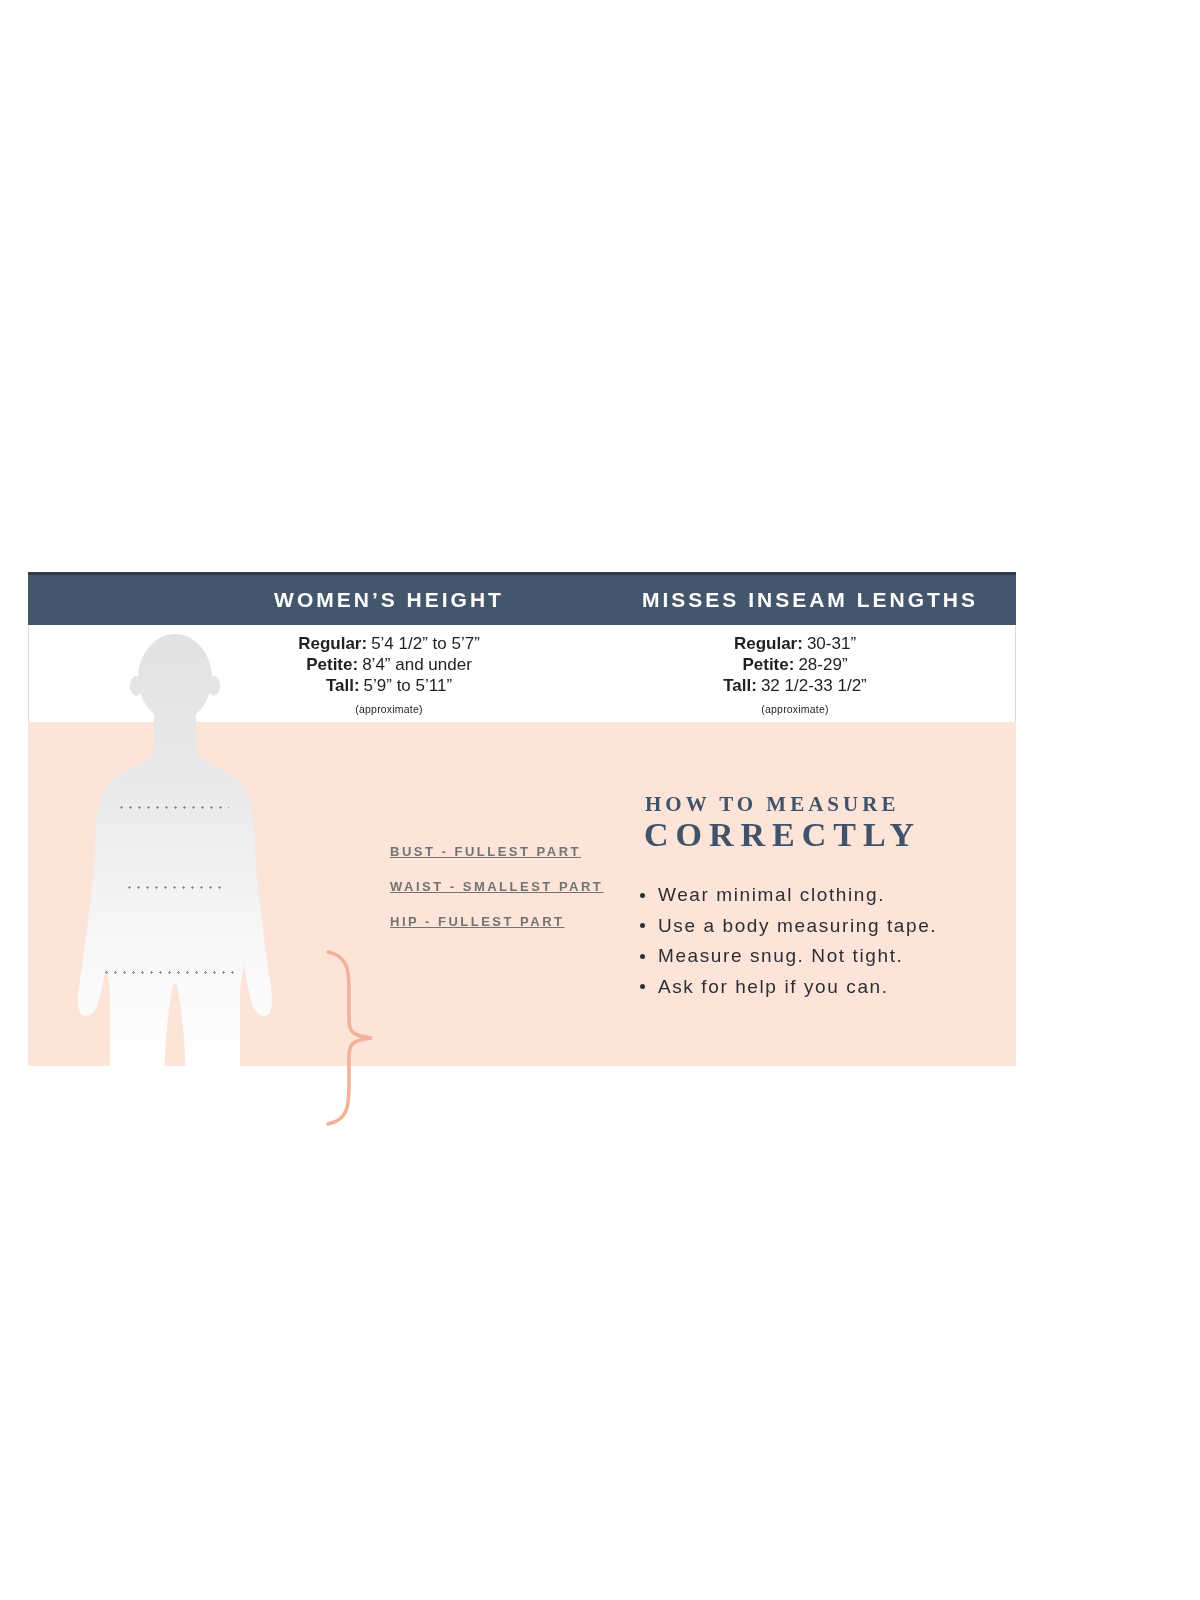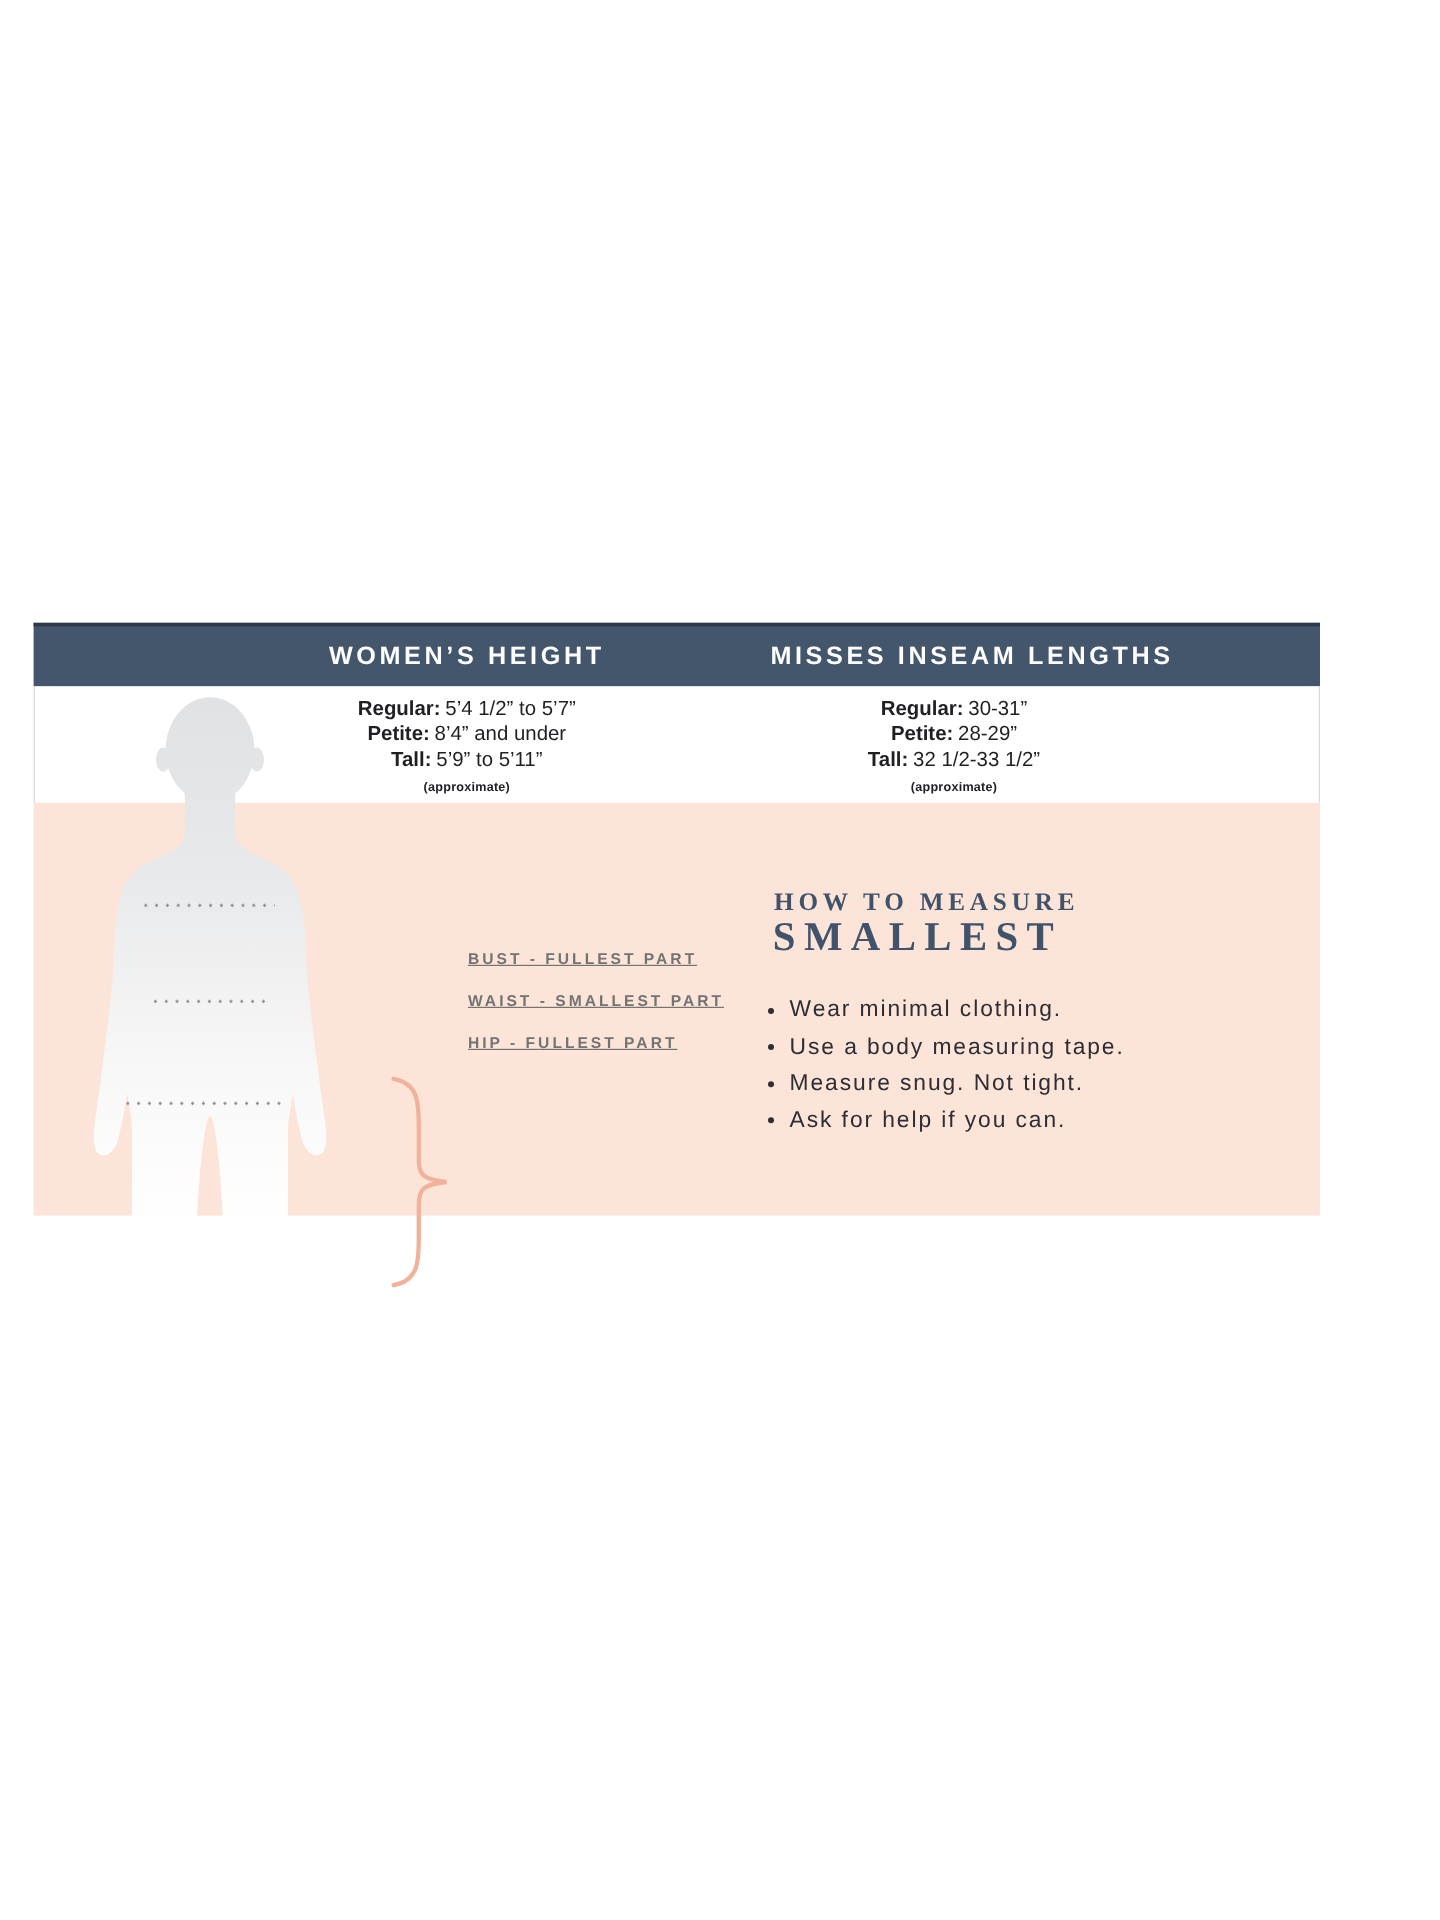--- a/index.html
+++ b/index.html
@@ -2,21 +2,21 @@
 <html><head>
 <meta charset="utf-8">
 <style>
   html,body { margin:0; padding:0; }
   body {
     width:1200px; height:1600px; position:relative;
     background:#ffffff;
     font-family:"Liberation Sans", sans-serif;
   }
   .guide {
-    position:absolute; left:28px; top:519px; width:1072px; height:499px;
+    position:absolute; left:28px; top:572px; width:988px; height:499px;
   }
   
   .bar {
     position:relative; height:50px; border-top:3px solid #2d3b4c;
     background:#44566b;
   }
   .bar-title {
     position:absolute; top:0; transform:translateX(-50%);
     line-height:50px; color:#fdfdfd; font-size:21px; font-weight:bold;
     letter-spacing:3px; white-space:nowrap;
@@ -28,21 +28,21 @@
     position:relative; height:97px; background:#ffffff;
     border-left:1px solid #d9d9d9; border-right:1px solid #d9d9d9;
   }
   .info-col {
     position:absolute; top:8px; width:360px; text-align:center;
     color:#1f1f24; font-size:17px; line-height:21px;
   }
   .info-col.left  { left:180px;text-align:center; }
   .info-col.right { left:586px; }
   .info-row b { font-weight:bold; margin-right:4px; }
-  .note { font-size:10.5px; font-weight:700; margin-top:3px; letter-spacing:0.2px; }
+  .note { font-size:10.5px; font-weight:400; margin-top:3px; letter-spacing:0.2px; }
   
   .pink {
     position:relative; height:344px; background:#fce5d8;
   }
   .meas-label {
     position:absolute; left:362px; white-space:nowrap;
     color:#737373; font-size:13px; font-weight:600; letter-spacing:2.5px;text-decoration:underline;
   }
   .h1-serif {
     position:absolute; left:617px; top:72px; white-space:nowrap;
@@ -118,21 +118,21 @@
 
     <svg class="brace" width="58" height="180" viewBox="0 0 58 180">
       <path d="M8,4 C30,8 29,26 29,48 L29,72 C29,84 33,88 52,90 C33,92 29,96 29,108 L29,132 C29,154 30,172 8,176" fill="none" stroke="#f1b29c" stroke-width="3.6" stroke-linecap="round"></path>
     </svg>
 
     <div class="meas-label" style="top:122px;">BUST - FULLEST PART</div>
     <div class="meas-label" style="top:157px;">WAIST - SMALLEST PART</div>
     <div class="meas-label" style="top:192px;text-align:center;">HIP - FULLEST PART</div>
 
     <div class="h1-serif">HOW TO MEASURE</div>
-    <div class="h2-serif">SMALLEST</div>
+    <div class="h2-serif">CORRECTLY</div>
 
     <ul class="bullets">
       <li>Wear minimal clothing.</li>
       <li>Use a body measuring tape.</li>
       <li>Measure snug. Not tight.</li>
       <li>Ask for help if you can.</li>
     </ul>
   </div>
 
   <svg class="silhouette" width="240" height="445" viewBox="0 0 240 445">

